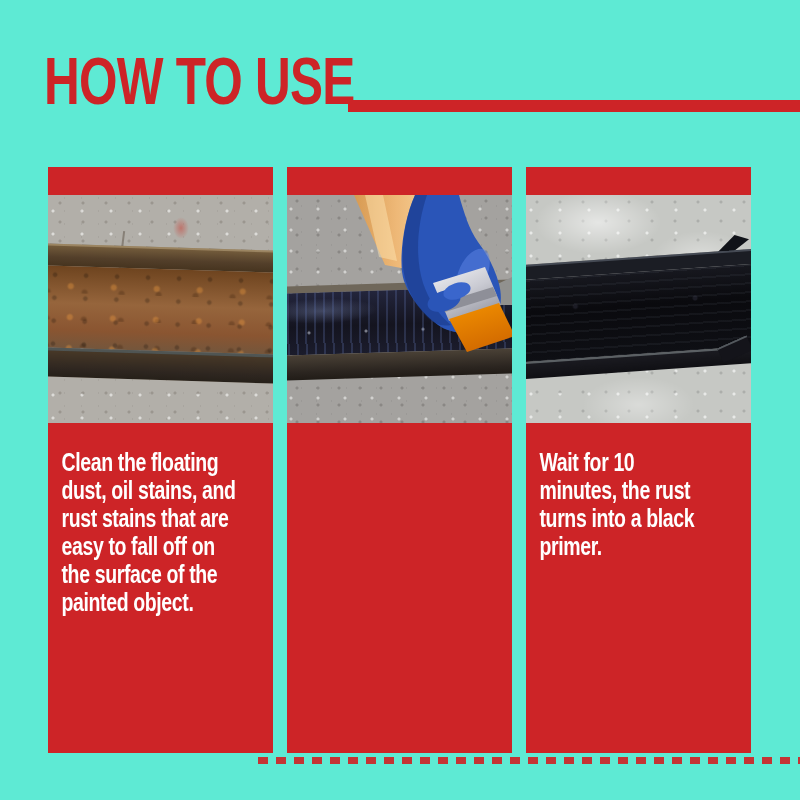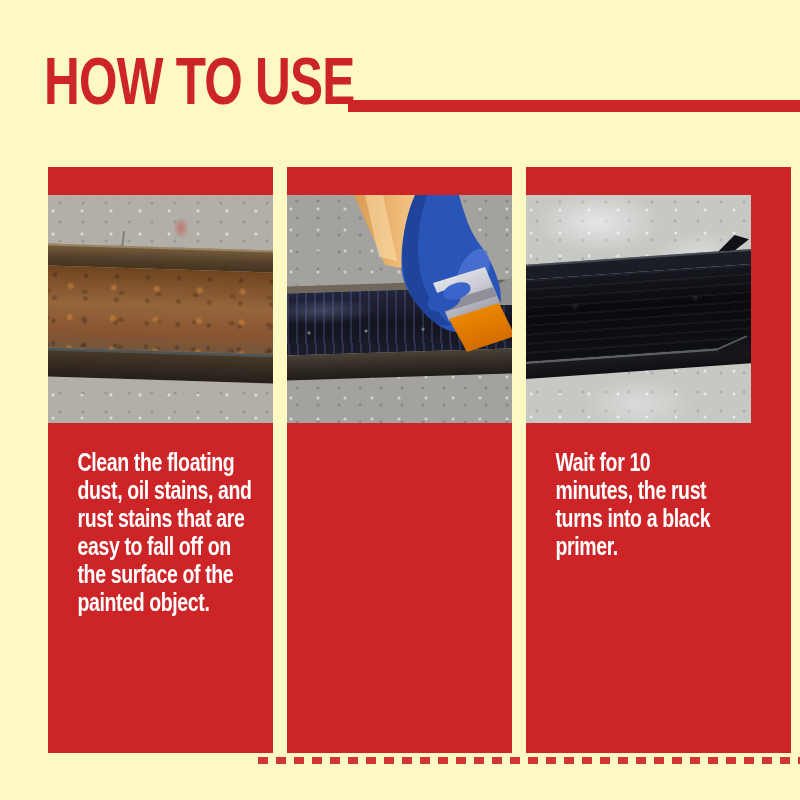--- a/index.html
+++ b/index.html
@@ -1,32 +1,32 @@
 <!DOCTYPE html>
 <html style="--accent: #cd2427; --text-white: #ffffff; --glove-blue: #2a55b8; --handle-tan: #e9b06a; --blade-orange: #e87f00; --paint-navy: #171829; --rust-brown: #8a5531; --bar-black: #0c0c12;"><head>
 <meta charset="utf-8">
 <style>
   html,body{margin:0;padding:0;background:#ffffff;}
-  .page{position:relative;width:800px;height:800px;background:#fef9c3;overflow:hidden;
+  .page{position:relative;width:800px;height:800px;background:#5eead4;overflow:hidden;
         font-family:"Liberation Sans",sans-serif;}
 
   
   .title{position:absolute;left:44px;top:52px;height:58px;line-height:58px;
          font-size:66px;font-weight:bold;color:var(--accent,#cd2427);
          letter-spacing:-1px;white-space:pre;
          transform:scaleX(.75);transform-origin:left center;}
   .title-underline{position:absolute;left:348px;top:100px;height:12px;width:452px;
          background:var(--accent,#cd2427);}
 
   
   .col{position:absolute;top:167px;width:225px;height:586px;background:var(--accent,#cd2427);}
-  .col1{left:48px;} .col2{left:287px;} .col3{left:526px;padding-left:40px;}
+  .col1{left:48px;} .col2{left:287px;} .col3{left:526px;}
   .strip{position:absolute;left:0;top:0;width:225px;height:28px;background:var(--accent,#cd2427);}
   .photo{position:absolute;left:0;top:28px;width:225px;height:228px;overflow:hidden;}
-  .panel{position:absolute;left:16px;top:256px;width:225px;height:330px;}
+  .panel{position:absolute;left:0;top:256px;width:225px;height:330px;}
   .panel p{margin:0;padding:25px 0 0 18px;color:var(--text-white,#fff);
            font-size:26px;line-height:28px;font-weight:bold;white-space:pre;
            transform:scaleX(.75);transform-origin:left top;letter-spacing:-.5px;}
 
   
   .concrete{position:absolute;inset:0;}
   .c1{background:
       radial-gradient(circle at 12px 8px, rgba(70,60,50,.22) 1px, transparent 2px),
       radial-gradient(circle at 5px 16px, rgba(255,255,255,.55) 1px, transparent 2px),
       radial-gradient(circle at 18px 3px, rgba(45,42,40,.18) 1px, transparent 2px),

